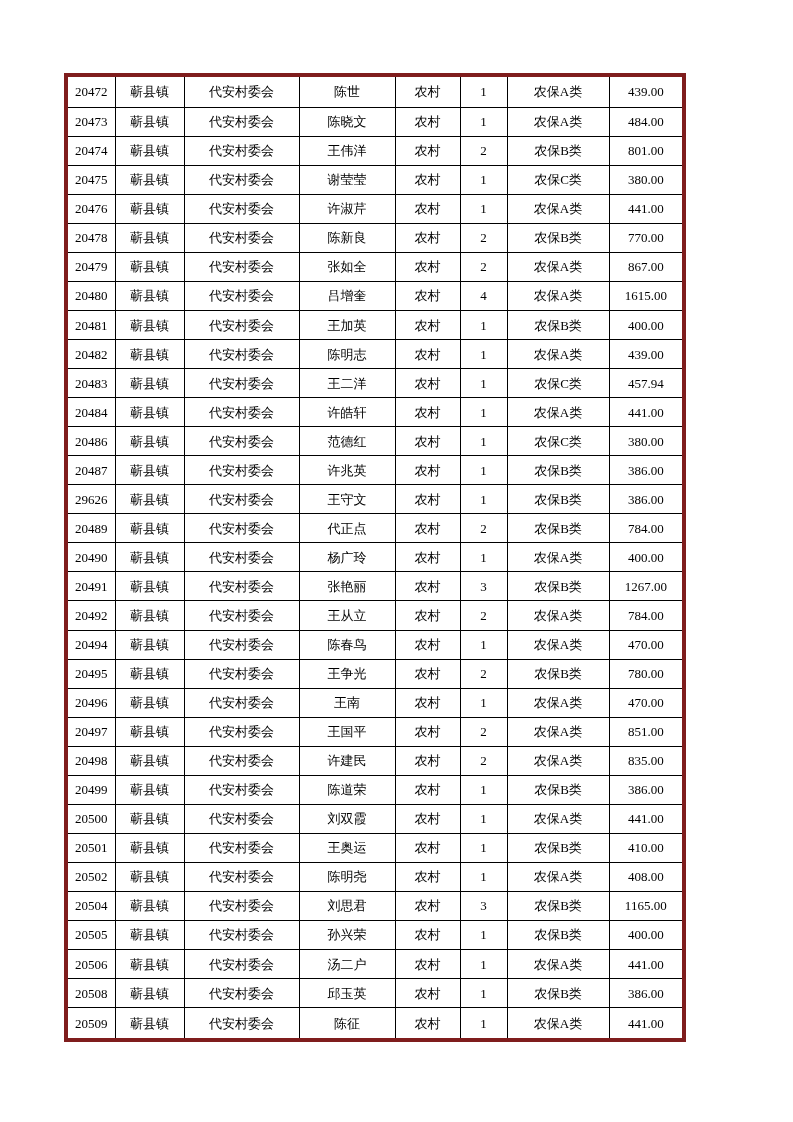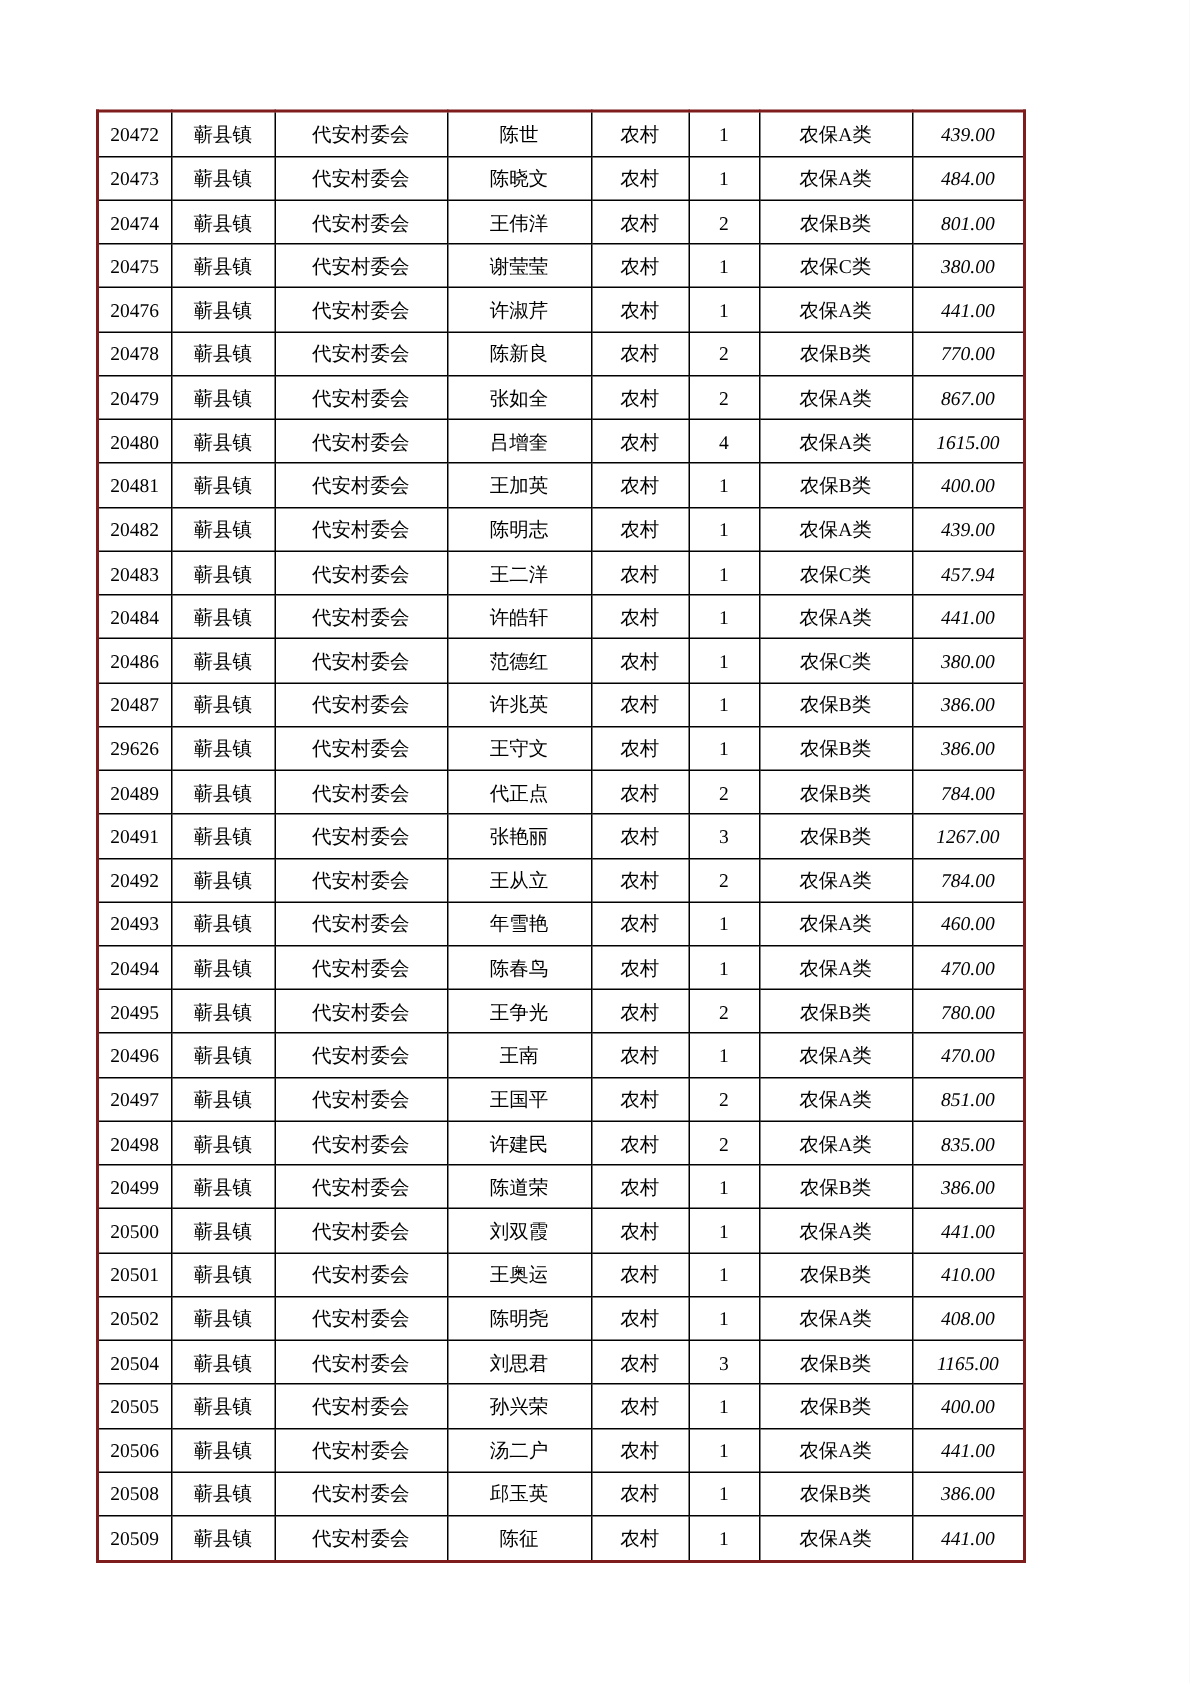--- a/index.html
+++ b/index.html
@@ -13,21 +13,21 @@
     width: 793px; height: 1122px;
     background: #ffffff;
     overflow: hidden;
   }
   table.data-table {
     position: absolute;
     left: 64px; top: 73px;
     width: 618px; height: 969px;
     border-collapse: collapse;
     table-layout: fixed;
-    border: 2px solid #7f1d1d;
+    border: 4px solid #7f1d1d;
   }
   table.data-table td {
     border: 1px solid #000000;
     font-size: 13px;
     color: #000000;
     text-align: center;
     vertical-align: middle;
     padding: 0;
     white-space: nowrap;
     overflow: hidden;
@@ -35,21 +35,21 @@
   }
   
   col.c0 { width: 49px; }
   col.c1 { width: 69px; }
   col.c2 { width: 115px; }
   col.c3 { width: 96px; }
   col.c4 { width: 65px; }
   col.c5 { width: 47px; }
   col.c6 { width: 102px; }
   col.c7 { width: 75px; }
-  td.c7 { text-align: right; padding-right: 3px; font-style: italic; }
+  td.c7 { text-align: right; padding-right: 3px; }
 </style>
 </head>
 <body>
 
 <div class="page">
   <table class="data-table">
     <colgroup>
       <col class="c0">
         <col class="c1">
         <col class="c2">
@@ -214,48 +214,48 @@
           <td class="c0">20489</td>
           <td class="c1">蕲县镇</td>
           <td class="c2">代安村委会</td>
           <td class="c3">代正点</td>
           <td class="c4">农村</td>
           <td class="c5">2</td>
           <td class="c6">农保B类</td>
           <td class="c7">784.00</td>
         </tr>
         <tr>
+          <td class="c0">20490</td>
+          <td class="c1">蕲县镇</td>
+          <td class="c2">代安村委会</td>
+          <td class="c3">杨广玲</td>
+          <td class="c4">农村</td>
+          <td class="c5">1</td>
+          <td class="c6">农保A类</td>
+          <td class="c7">400.00</td>
+        </tr>
+        <tr>
           <td class="c0">20491</td>
           <td class="c1">蕲县镇</td>
           <td class="c2">代安村委会</td>
           <td class="c3">张艳丽</td>
           <td class="c4">农村</td>
           <td class="c5">3</td>
           <td class="c6">农保B类</td>
           <td class="c7">1267.00</td>
         </tr>
         <tr>
           <td class="c0">20492</td>
           <td class="c1">蕲县镇</td>
           <td class="c2">代安村委会</td>
           <td class="c3">王从立</td>
           <td class="c4">农村</td>
           <td class="c5">2</td>
           <td class="c6">农保A类</td>
           <td class="c7">784.00</td>
-        </tr>
-        <tr>
-          <td class="c0">20493</td>
-          <td class="c1">蕲县镇</td>
-          <td class="c2">代安村委会</td>
-          <td class="c3">年雪艳</td>
-          <td class="c4">农村</td>
-          <td class="c5">1</td>
-          <td class="c6">农保A类</td>
-          <td class="c7">460.00</td>
         </tr>
         <tr>
           <td class="c0">20494</td>
           <td class="c1">蕲县镇</td>
           <td class="c2">代安村委会</td>
           <td class="c3">陈春鸟</td>
           <td class="c4">农村</td>
           <td class="c5">1</td>
           <td class="c6">农保A类</td>
           <td class="c7">470.00</td>

